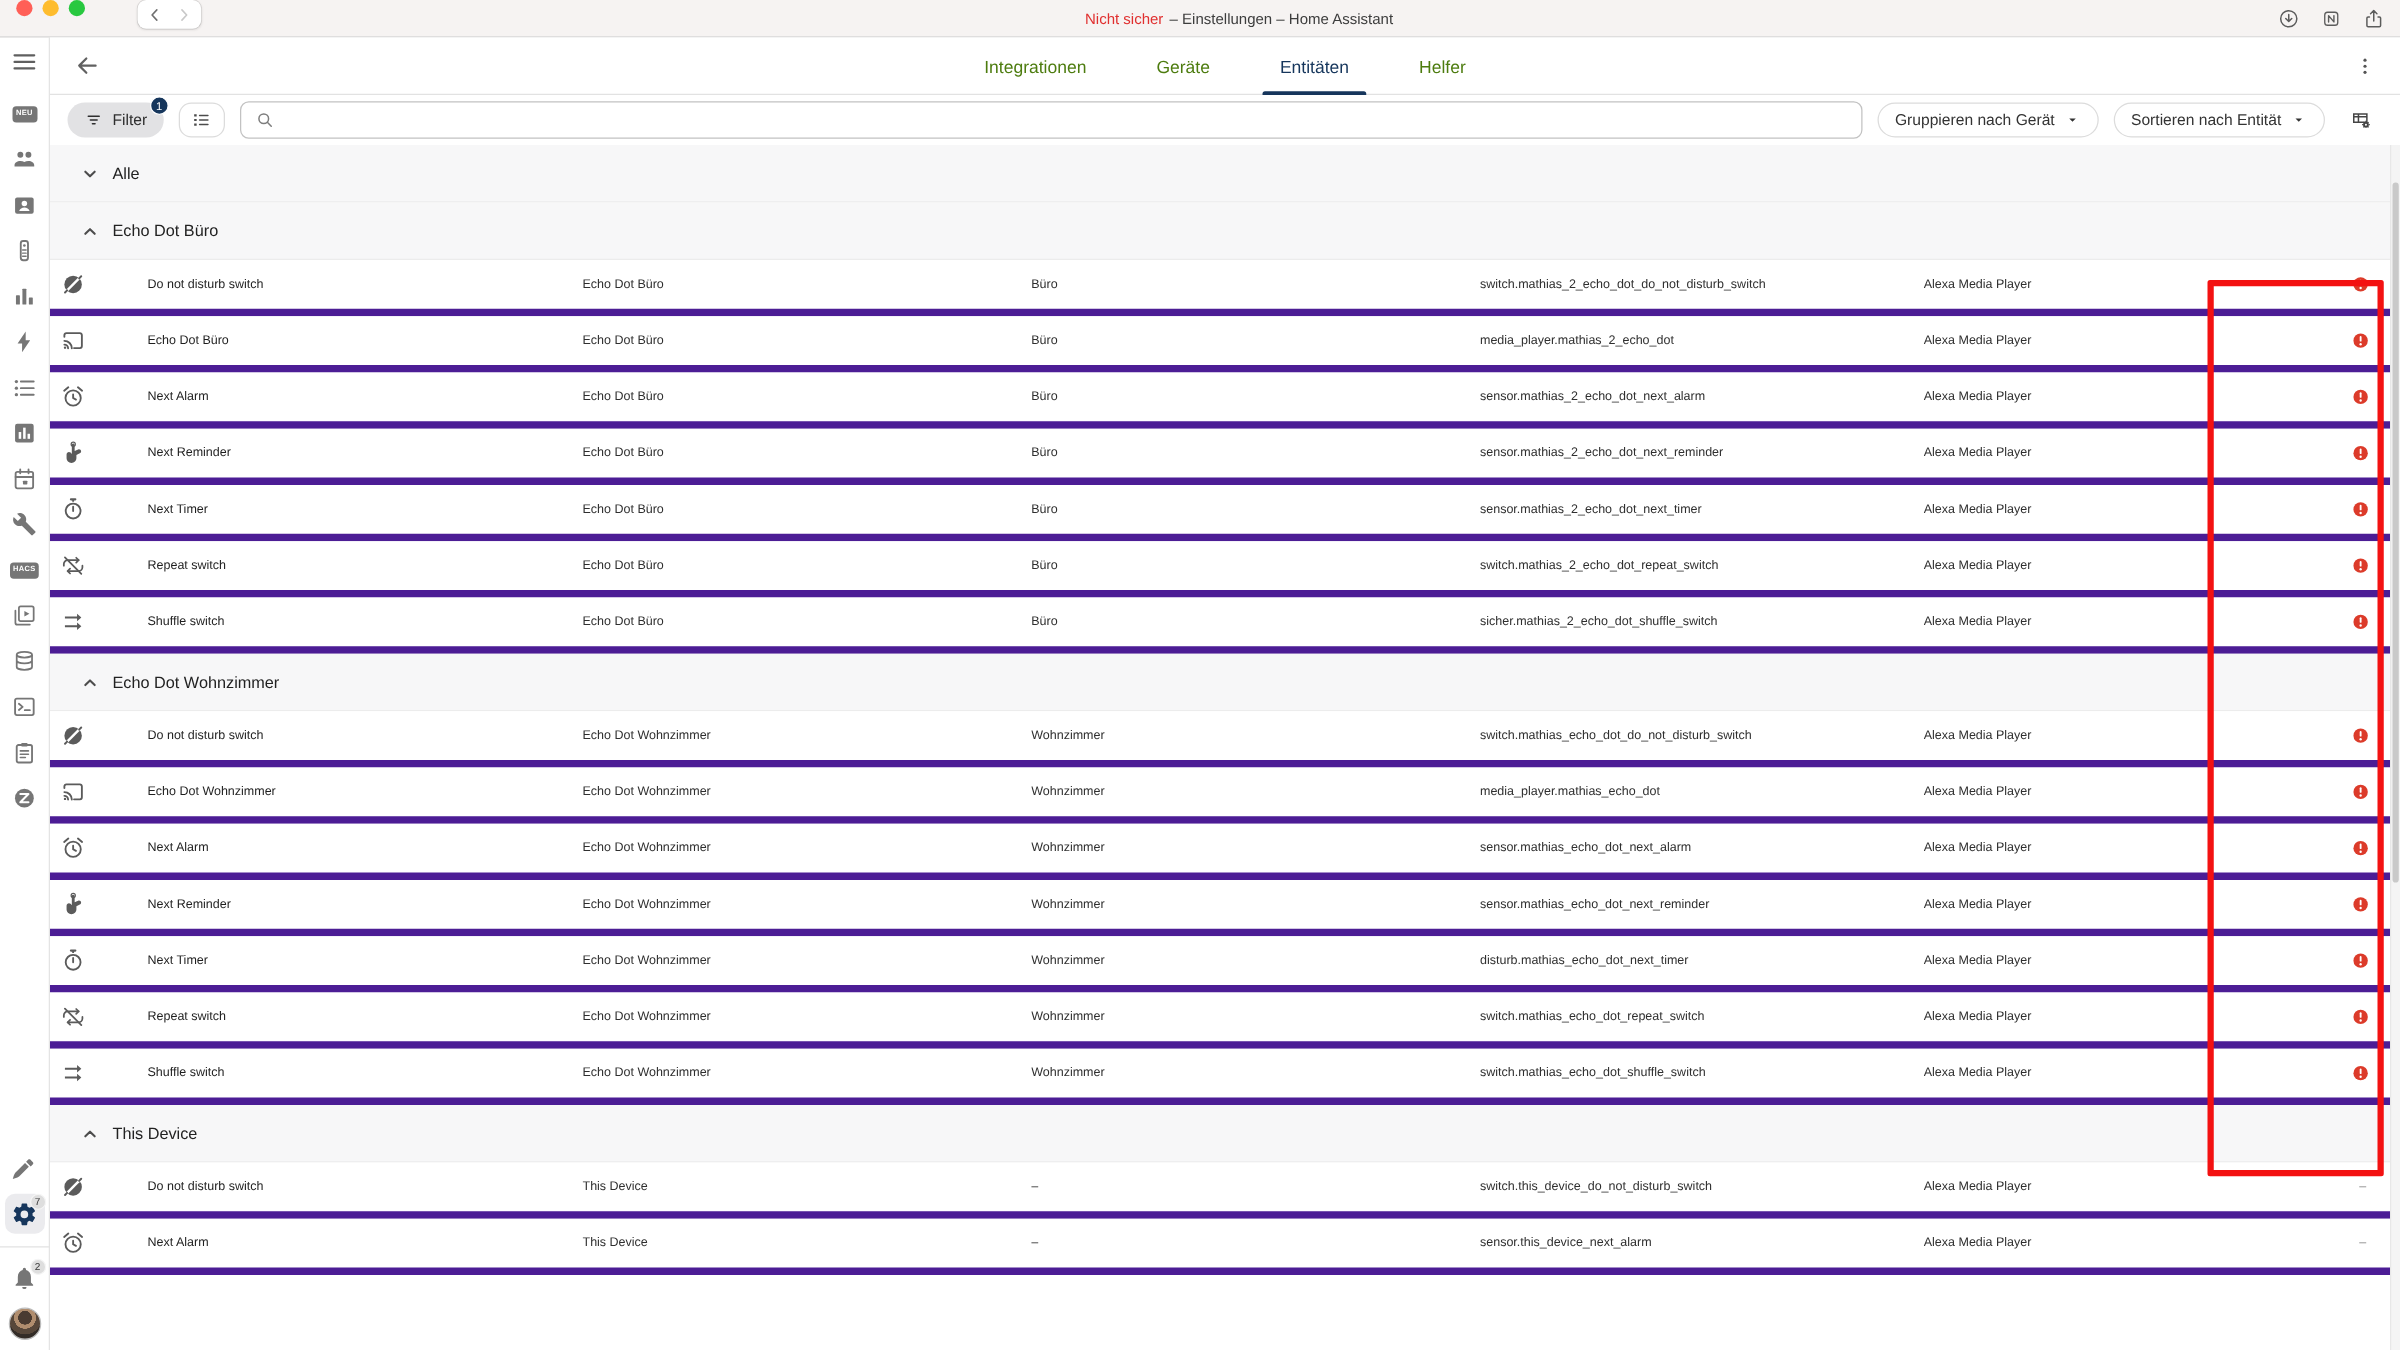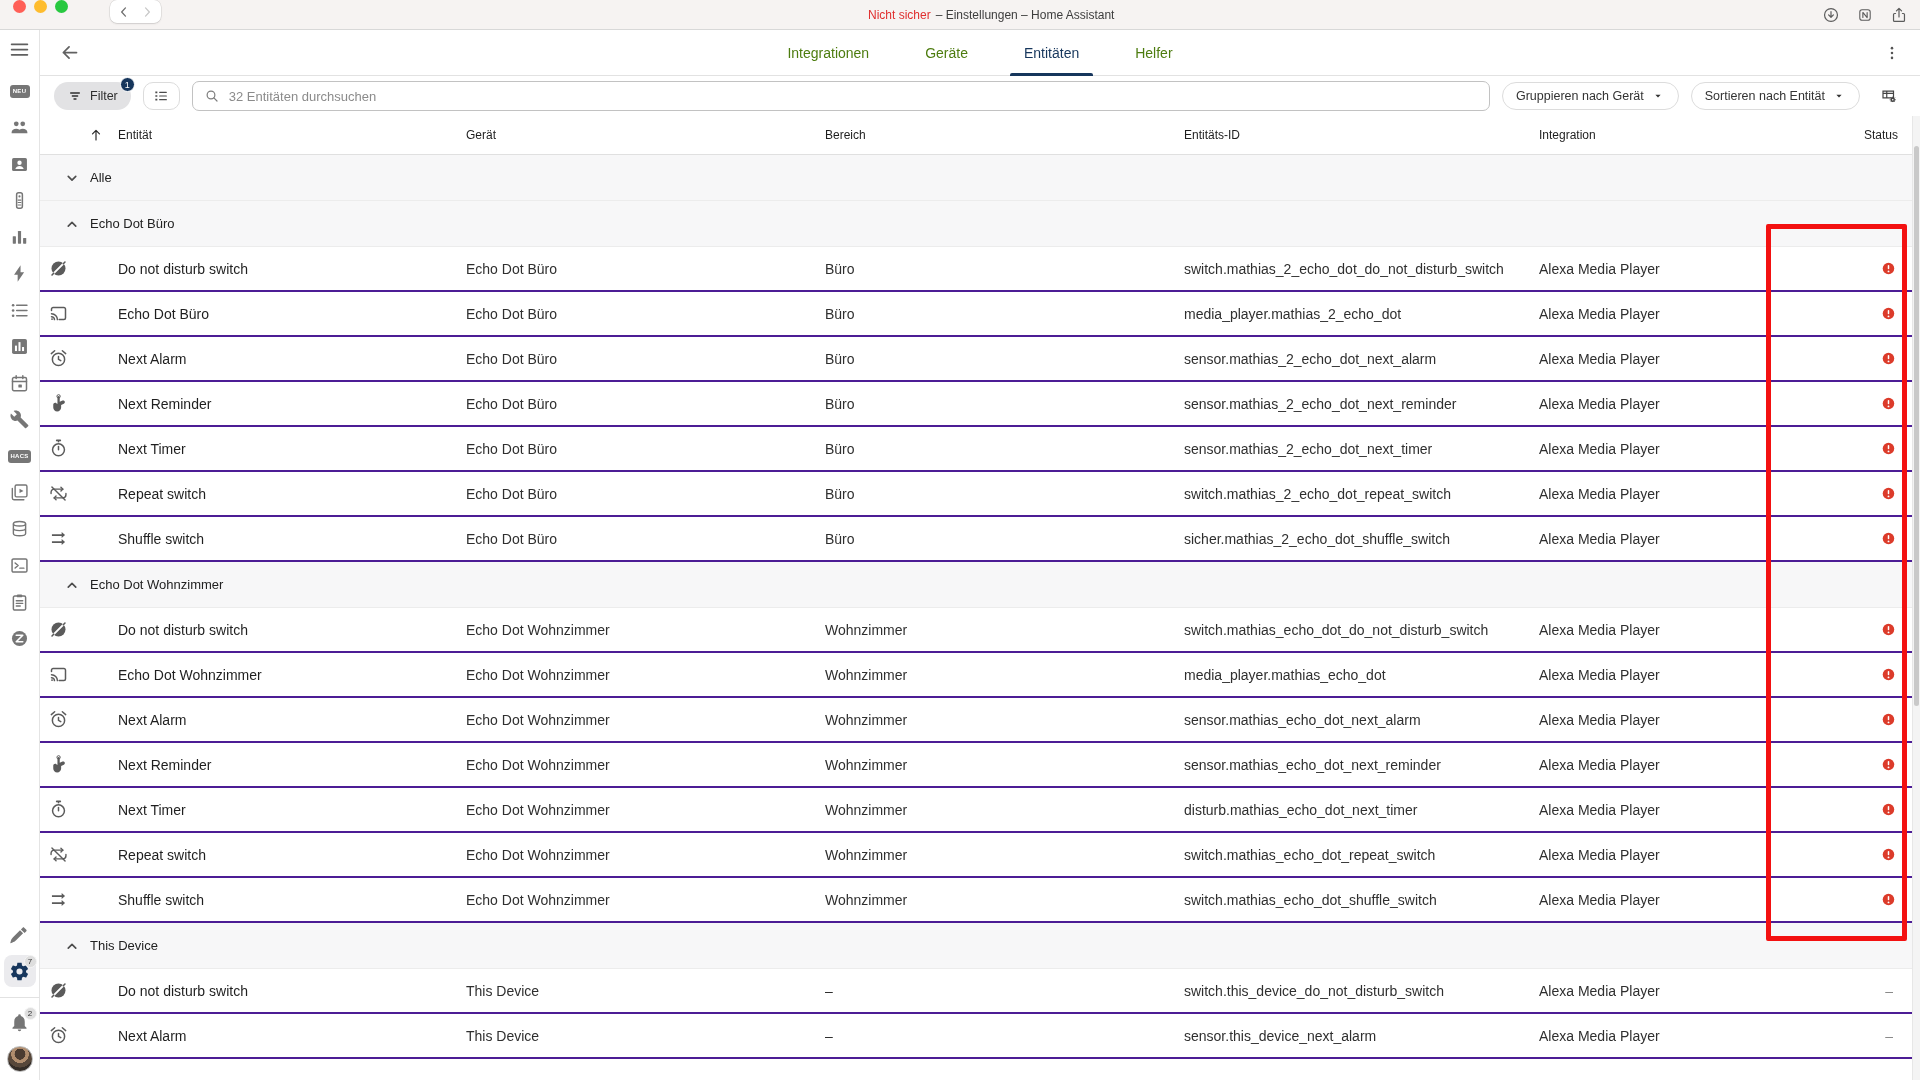--- a/index.html
+++ b/index.html
@@ -59,21 +59,21 @@
   .tablecog { width:34px; height:30px; display:flex; align-items:center; justify-content:center; color:#454545; }
 
   
   .t-grid { display:grid; grid-template-columns:78px 348px 359px 359px 355px 1fr 140px; align-items:center; }
   .thead { height:39px; border-bottom:1px solid #e0e0e0; font-size:12px; font-weight:500; color:#1e1e1e; background:#fff; }
   .h-arrow { display:flex; justify-content:flex-end; padding-right:14px; color:#2a2a2a; }
   .h-status { text-align:right; padding-right:22px; }
   .tbody { flex:1; overflow:hidden; }
   .group-row { height:46px; background:#f7f7f8; border-bottom:1px solid #ececec; display:flex; align-items:center; padding-left:22px; gap:8px; font-size:13px; font-weight:400; color:#222; }
   .group-row .chev { width:20px; height:20px; color:#4d4d4d; }
-  .t-row { height:45px; border-bottom:2px solid #4c1d95; background:#fff; font-size:14px; color:#2f2f2f; }
+  .t-row { height:45px; border-bottom:6px solid #4c1d95; background:#fff; font-size:10px; color:#2f2f2f; }
   .cell { white-space:nowrap; overflow:hidden; text-overflow:ellipsis; }
   .c-icon { padding-left:8px; color:#5b5b5b; }
   .c-name { color:#1f1f1f; }
   .c-status { display:flex; justify-content:flex-end; padding-right:24px; }
   .c-status .err { width:15px; height:15px; color:var(--error); }
   .c-status .dash { color:#8a8a8a; padding-right:3px; }
 
   
   .annotation { position:absolute; left:1766px; top:224px; width:141px; height:717px; border:5px solid var(--annot); border-radius:2px; z-index:50; pointer-events:none; }
   .v-scroll { position:absolute; right:0; top:116px; bottom:0; width:8px; background:#f4f4f4; border-left:1px solid #e7e7e7; z-index:40; }
@@ -432,54 +432,40 @@
       </div>
       <div class="chip iconly">
         <svg class="icn s16">
             <use href="#tune-list-icon"></use>
           </svg>
       </div>
       <div class="searchbox">
         <svg class="icn s16">
             <use href="#search-icon"></use>
           </svg>
-        <input type="text" placeholder="32 Entitäten durchsuchen" style="">
       </div>
       <div class="chip">
         <span>Gruppieren nach Gerät</span>
         <svg class="icn s14">
             <use href="#caret-down-icon"></use>
           </svg>
       </div>
       <div class="chip">
         <span>Sortieren nach Entität</span>
         <svg class="icn s14">
             <use href="#caret-down-icon"></use>
           </svg>
       </div>
       <div class="tablecog">
         <svg class="icn s18">
             <use href="#table-cog-icon"></use>
           </svg>
       </div>
     </div>
 
-    <div class="thead t-grid">
-      <div class="cell h-arrow">
-        <svg class="icn s16">
-            <use href="#sort-up-icon"></use>
-          </svg>
-      </div>
-      <div class="cell">Entität</div>
-      <div class="cell">Gerät</div>
-      <div class="cell">Bereich</div>
-      <div class="cell">Entitäts-ID</div>
-      <div class="cell">Integration</div>
-      <div class="cell h-status">Status</div>
-    </div>
 
     <div class="tbody">
         <div class="group-row">
           <svg class="icn chev">
             <use href="#chevron-down-icon"></use>
           </svg>
           <span>Alle</span>
         </div>
         <div class="group-row">
           <svg class="icn chev">

